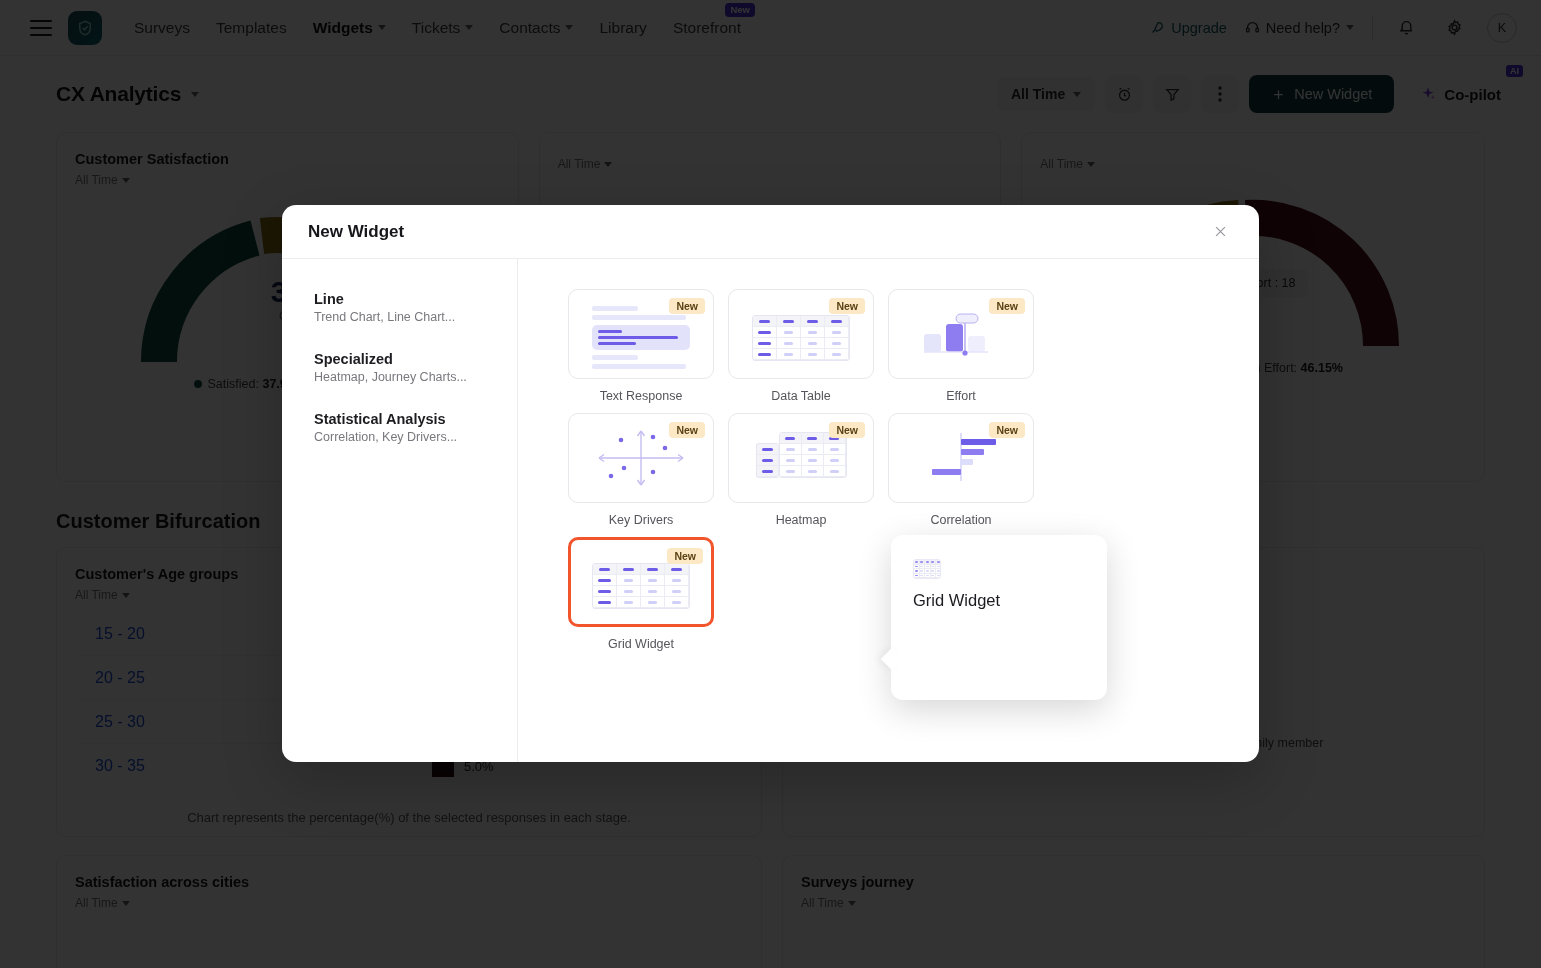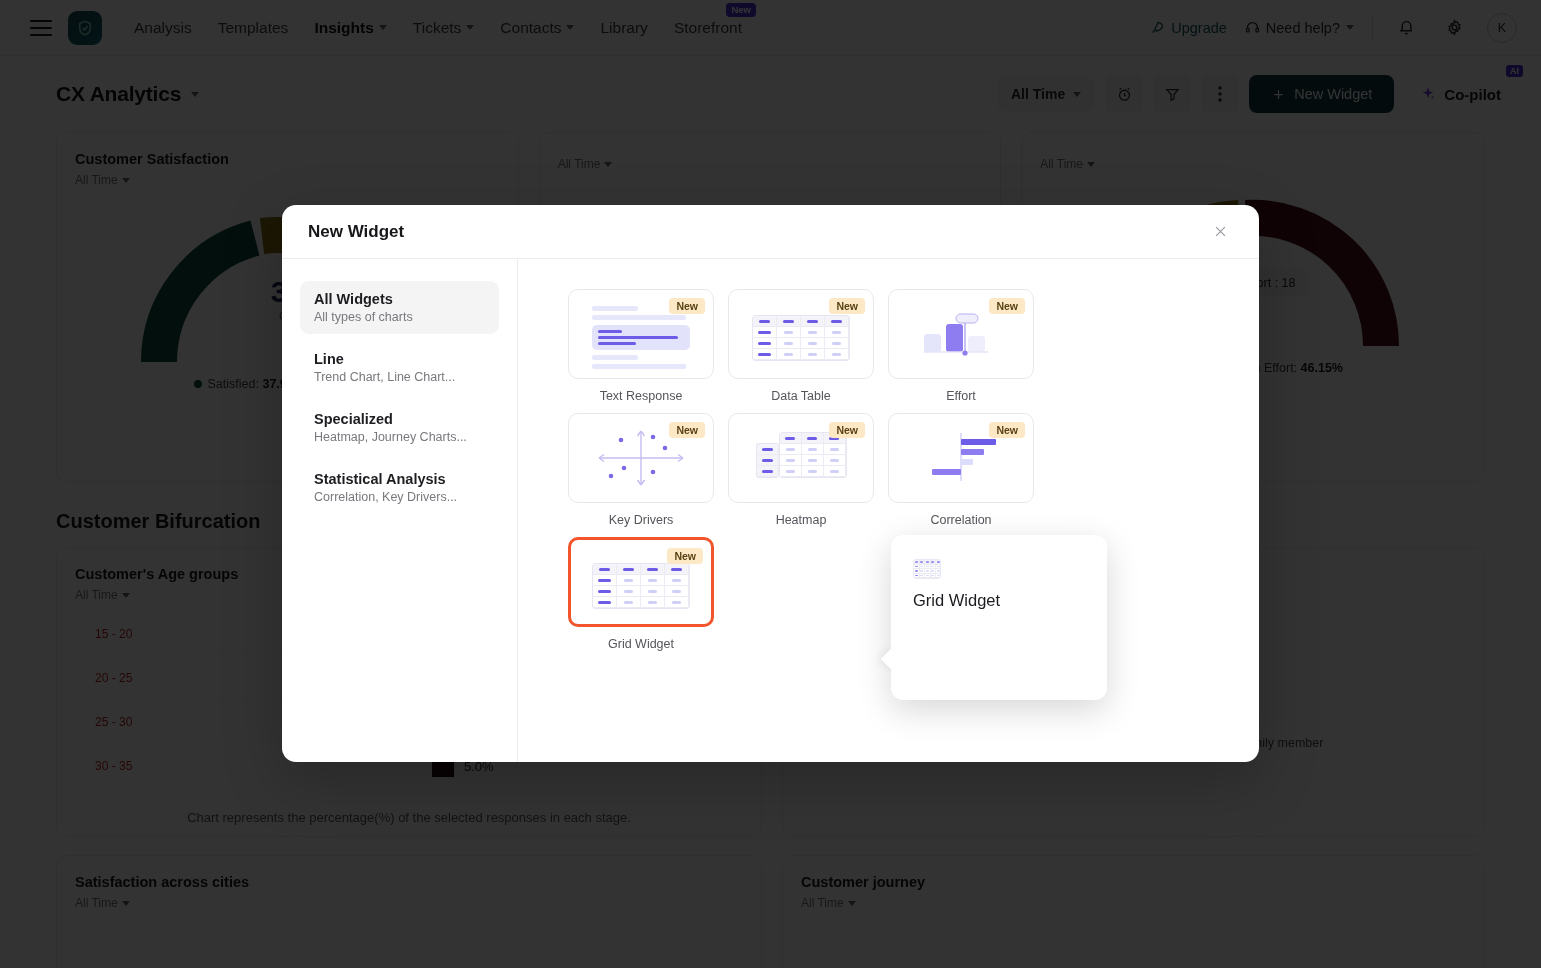--- a/index.html
+++ b/index.html
@@ -89,21 +89,21 @@
   .gauge-center { position: absolute; top: 88px; text-align: center; }
   .gauge-big { font-size: 30px; font-weight: 700; color: #1d2a5c; }
   .gauge-lbl { font-size: 12px; color: #6d6d74; }
   .legend { display: flex; justify-content: center; gap: 22px; font-size: 12.5px; color: #3d3d42; padding-bottom: 8px;}
   .legend span.dot { width:8px;height:8px;border-radius:50%;display:inline-block;margin-right:6px;}
   .legend b { color:#1b1b20; }
 
   .section-title { font-size: 20px; font-weight: 600; color: #1a1a1e; margin: 28px 0 14px 0;}
   .agebars { padding-top: 10px; }
   .agerow { display:flex; align-items:center; height: 44px; border-bottom: 1px solid #f2f2f4;}
-  .agelabel { width: 80px; font-size: 12px; color: #b91c1c; padding-left: 20px;}
+  .agelabel { width: 80px; font-size: 16px; color: #1d4ed8; padding-left: 20px;}
   .agebar { height: 22px; background:#2b0a12; }
   .ageval { font-size: 13px; color:#2a2a30; margin-left: 10px;}
   .chartnote { text-align: center; font-size: 13px; color: #5c5c63; padding: 22px 0 14px 0;}
   .pielegend { display:flex; justify-content:center; gap:18px; font-size:12.5px; color:#4a4a50; padding: 10px 0 14px;}
 
   
   .dim { position: absolute; inset: 0; background: rgba(0,0,0,0.80); z-index: 50; }
 
   
   .modal {
@@ -181,27 +181,27 @@
           <span></span>
         </div>
       <div class="logo">
         <svg viewBox="0 0 24 24" fill="none" stroke="#8fd6cf" stroke-width="2">
             <path d="M12 3 L19 6 V12 C19 16.5 15.8 20 12 21 C8.2 20 5 16.5 5 12 V6 Z"></path>
             <path d="M9 12 l2.2 2.4 L15.5 9.6" stroke="#8fd6cf"></path>
           </svg>
       </div>
       <div class="navlinks">
         <div class="navlink">
-            <span>Analysis</span>
+            <span>Surveys</span>
           </div>
         <div class="navlink">
             <span>Templates</span>
           </div>
         <div class="navlink active">
-            <span>Insights</span>
+            <span>Widgets</span>
             <i class="caret"></i>
           </div>
         <div class="navlink">
             <span>Tickets</span>
             <i class="caret"></i>
           </div>
         <div class="navlink">
             <span>Contacts</span>
             <i class="caret"></i>
           </div>
@@ -402,21 +402,21 @@
 
       <div class="row" style="margin-top:18px;">
         <div class="card" style="width:706px;height:180px;">
           <div class="card-title">Satisfaction across cities</div>
           <div class="card-sub">
               <span>All Time</span>
               <i class="caret"></i>
             </div>
         </div>
         <div class="card" style="width:703px;height:180px;">
-          <div class="card-title">Customer journey</div>
+          <div class="card-title">Surveys journey</div>
           <div class="card-sub">
               <span>All Time</span>
               <i class="caret"></i>
             </div>
         </div>
       </div>
     </div>
   </div>
 
   <div class="dim"></div>
@@ -427,24 +427,20 @@
       <div class="modal-close">
         <svg width="15" height="15" viewBox="0 0 24 24" stroke="#9a9aa0" stroke-width="2">
             <path d="M5 5l14 14M19 5L5 19"></path>
           </svg>
       </div>
     </div>
 
     <div class="modal-body">
 
       <div class="cat-pane">
-        <div class="cat active">
-          <div class="cat-name">All Widgets</div>
-          <div class="cat-desc">All types of charts</div>
-        </div>
         <div class="cat">
           <div class="cat-name">Line</div>
           <div class="cat-desc">Trend Chart, Line Chart...</div>
         </div>
         <div class="cat">
           <div class="cat-name">Specialized</div>
           <div class="cat-desc">Heatmap, Journey Charts...</div>
         </div>
         <div class="cat">
           <div class="cat-name">Statistical Analysis</div>

